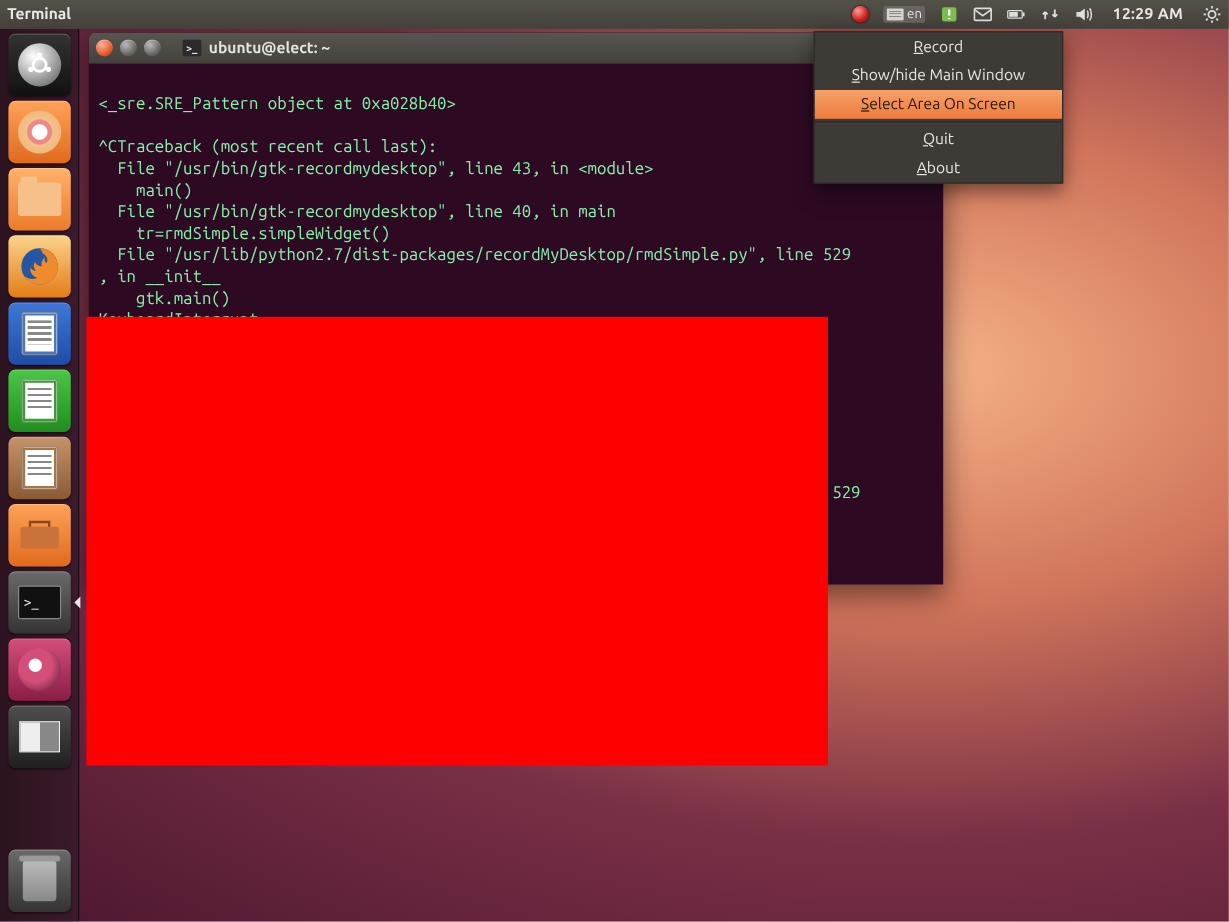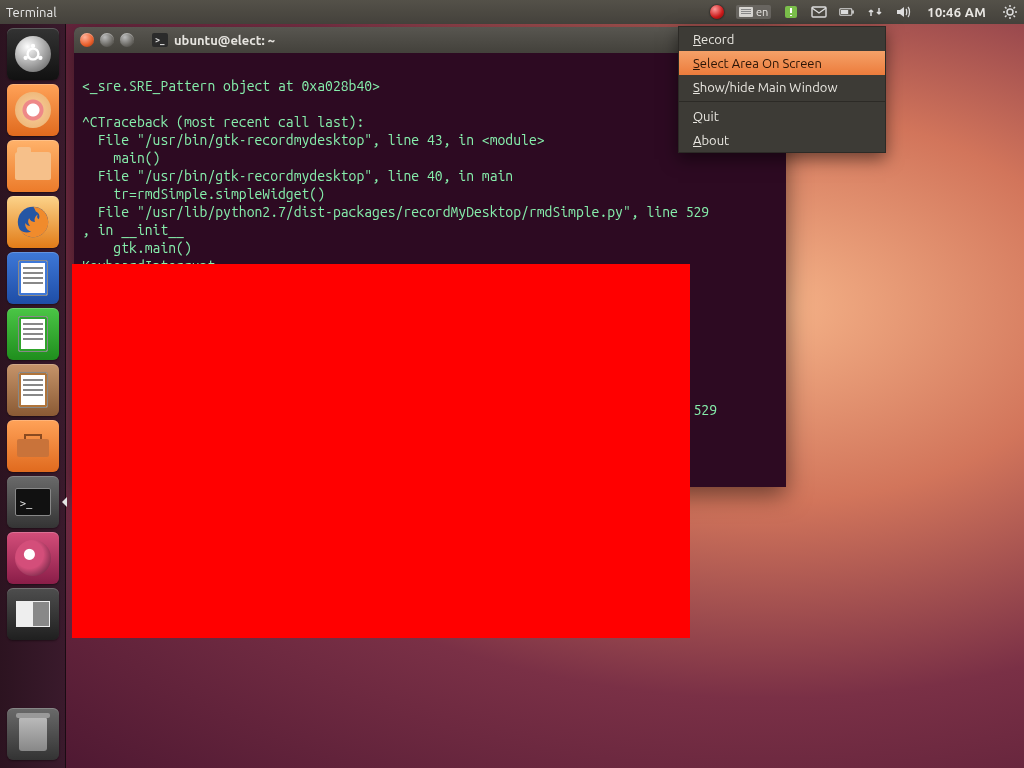--- a/index.html
+++ b/index.html
@@ -13,21 +13,21 @@
 
   
   .panel {
     position: absolute; top: 0; left: 0; right: 0; height: 24px;
     background: linear-gradient(#545149, #44413b);
     color: #e8e6e2;
     display: flex; align-items: center;
     font-size: 13px;
     z-index: 50;
   }
-  .panel .app-title { padding-left: 6px; font-weight: normal; color: #eaeaea; }
+  .panel .app-title { padding-left: 6px; font-weight: bold; color: #eaeaea; }
   .panel .spacer { flex: 1; }
   .panel .ind {
     height: 24px; display: flex; align-items: center; justify-content: center;
     padding: 0 6px; cursor: pointer;
   }
   .panel .clock { padding: 0 10px; font-weight: bold; letter-spacing: .3px; }
   .rec-dot {
     width: 14px; height: 14px; border-radius: 50%;
     background: radial-gradient(circle at 35% 30%, #ff9a9a, #cc1a1a 60%, #7a0c0c);
     box-shadow: 0 0 2px #000;
@@ -125,20 +125,21 @@
   }
 
   
   .ctx {
     position:absolute; top:26px; right:138px; width:208px;
     background:#3d3b36; color:#e8e6e0;
     border:1px solid #2c2a26;
     box-shadow:0 6px 16px rgba(0,0,0,.5);
     font-size:13px;
     z-index:70;
+    text-align:center;
   }
   .ctx-item{
     padding:5px 14px; cursor:pointer;
   }
   .ctx-item.hover{
     background:linear-gradient(#f5a168,#ec7c3c);
     color:#2a1406;
   }
   .ctx-sep{ height:1px; background:#2c2a26; margin:2px 0;}
   .ctx u{ text-decoration: underline; }
@@ -193,43 +194,43 @@
       </svg>
   </span>
 
   <span class="ind">
     <svg class="svg-ico" viewBox="0 0 16 16">
         <path d="M2 6h3l4-3v10l-4-3H2z" fill="#ddd"></path>
         <path d="M11 5c1 1 1 5 0 6M13 3c2 2 2 8 0 10" stroke="#ddd" stroke-width="1.3" fill="none"></path>
       </svg>
   </span>
 
-  <span class="ind clock">10:46 AM</span>
+  <span class="ind clock">12:29 AM</span>
 
   <span class="ind">
     <svg class="svg-ico" viewBox="0 0 16 16">
         <circle cx="8" cy="8" r="3" fill="none" stroke="#ddd" stroke-width="1.5"></circle>
         <g stroke="#ddd" stroke-width="1.5">
           <line x1="8" y1="1" x2="8" y2="3"></line>
           <line x1="8" y1="13" x2="8" y2="15"></line>
           <line x1="1" y1="8" x2="3" y2="8"></line>
           <line x1="13" y1="8" x2="15" y2="8"></line>
           <line x1="3" y1="3" x2="4.5" y2="4.5"></line>
           <line x1="11.5" y1="11.5" x2="13" y2="13"></line>
           <line x1="3" y1="13" x2="4.5" y2="11.5"></line>
           <line x1="11.5" y1="4.5" x2="13" y2="3"></line>
         </g>
       </svg>
   </span>
 </div>
 
 <div class="ctx">
     <div class="ctx-item"><u>R</u>ecord</div>
+    <div class="ctx-item"><u>S</u>how/hide Main Window</div>
     <div class="ctx-item hover"><u>S</u>elect Area On Screen</div>
-    <div class="ctx-item"><u>S</u>how/hide Main Window</div>
     <div class="ctx-sep"></div>
     <div class="ctx-item"><u>Q</u>uit</div>
     <div class="ctx-item"><u>A</u>bout</div>
   </div>
 
 <div class="launcher">
   <div class="launch-tile tile-dash">
     <span class="icon-circle">
       <svg viewBox="0 0 24 24" width="26" height="26">
           <circle cx="12" cy="12" r="5" fill="none" stroke="#fff" stroke-width="2.2"></circle>

